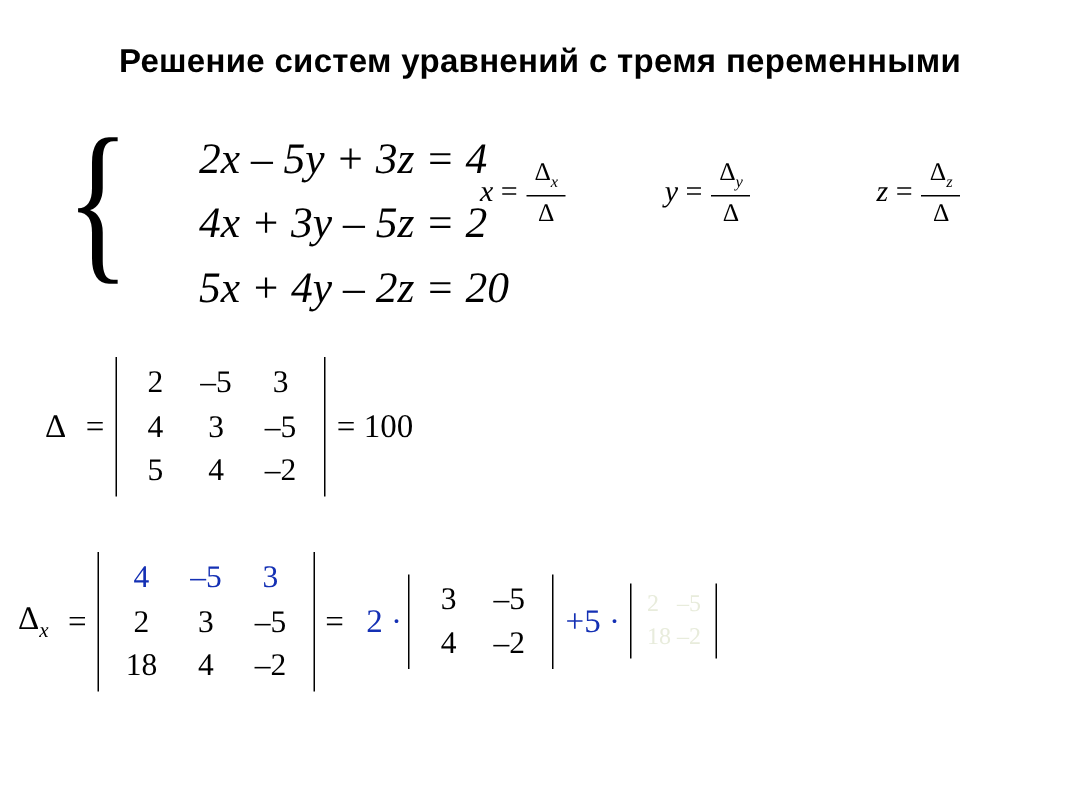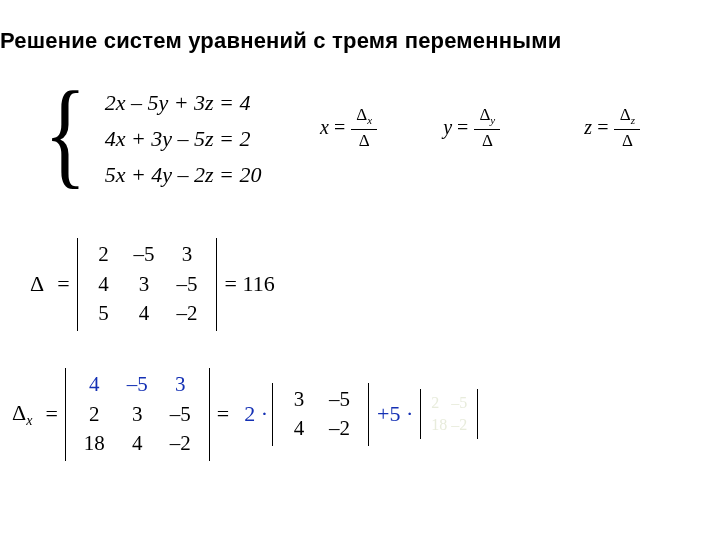--- a/index.html
+++ b/index.html
@@ -18,20 +18,21 @@
   .slide {
     position: relative;
     width: 720px;
     height: 540px;
   }
   .title {
     position: absolute;
     top: 28px;
     left: 0;
     width: 720px;
+    text-align: center;
     font-family: "Liberation Sans", sans-serif;
     font-size: 22px;
     font-weight: bold;
     color: #000000;
     letter-spacing: 0.2px;
   }
 
   
   .math {
     font-family: "Liberation Serif", serif;
@@ -58,21 +59,21 @@
     transform: scaleX(0.75);
     transform-origin: left center;
   }
   .eqlist {
     display: flex;
     flex-direction: column;
     justify-content: center;
     gap: 10px;
     padding-top: 4px;
   }
-  .eqlist .math { font-size: 22px; }
+  .eqlist .math { font-size: 29px; margin-left: 28px; }
 
   
   .cramer {
     position: absolute;
     top: 106px;
     left: 320px;
     display: flex;
     align-items: flex-start;
   }
   .frac-item {
@@ -245,21 +246,21 @@
           <td>–5</td>
         </tr>
         <tr>
           <td>5</td>
           <td>4</td>
           <td>–2</td>
         </tr>
       </tbody>
         </table>
     </span>
-    <span class="value">= 116</span>
+    <span class="value">= 100</span>
   </div>
 
   <div class="detline" id="det-x">
     <span class="detlabel"><span>Δ</span><sub>x</sub></span>
     <span class="eqsign">=</span>
     <span class="matrix">
       <table>
         <tbody>
             <tr>
           <td class="blue">4</td>

